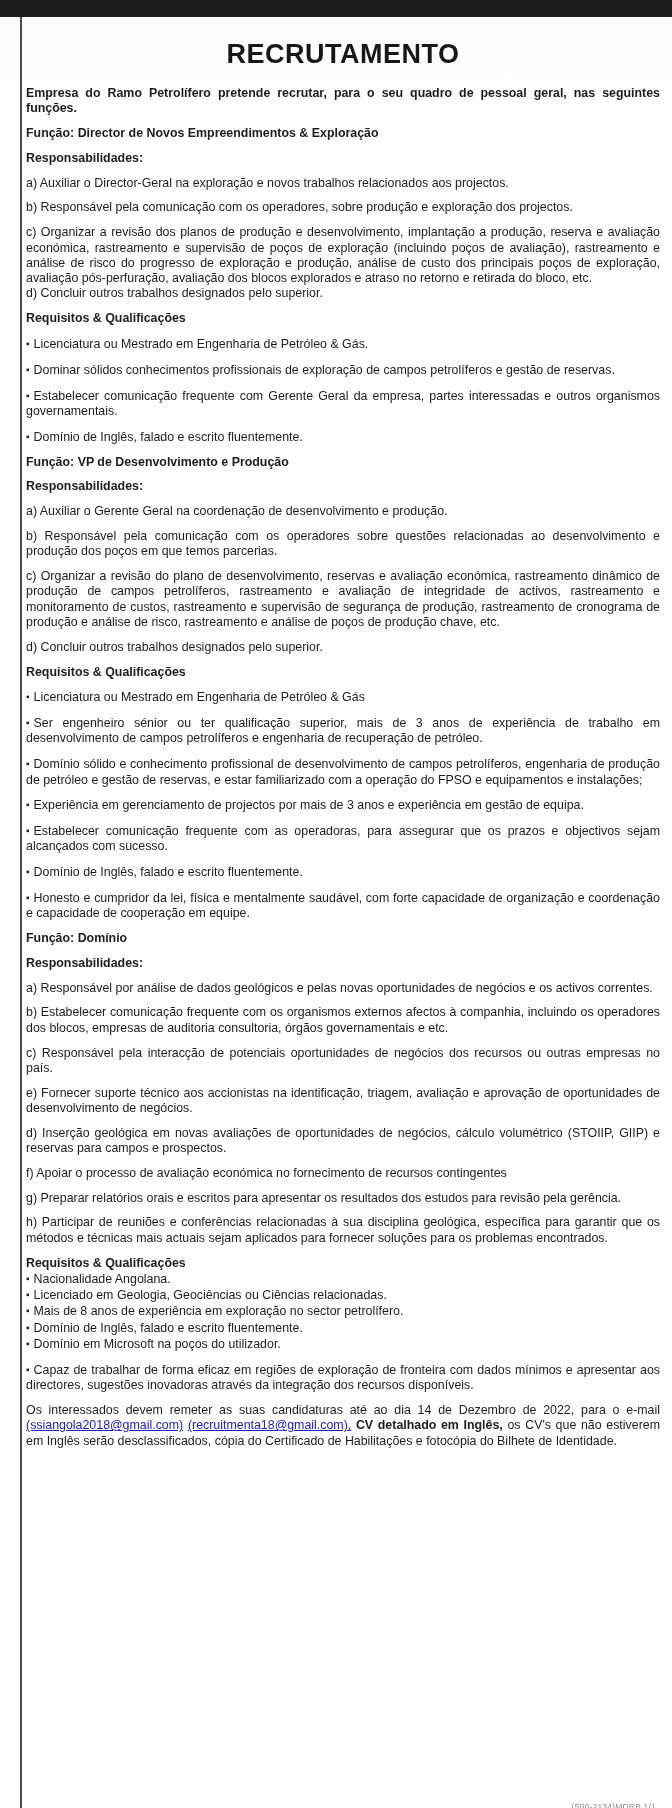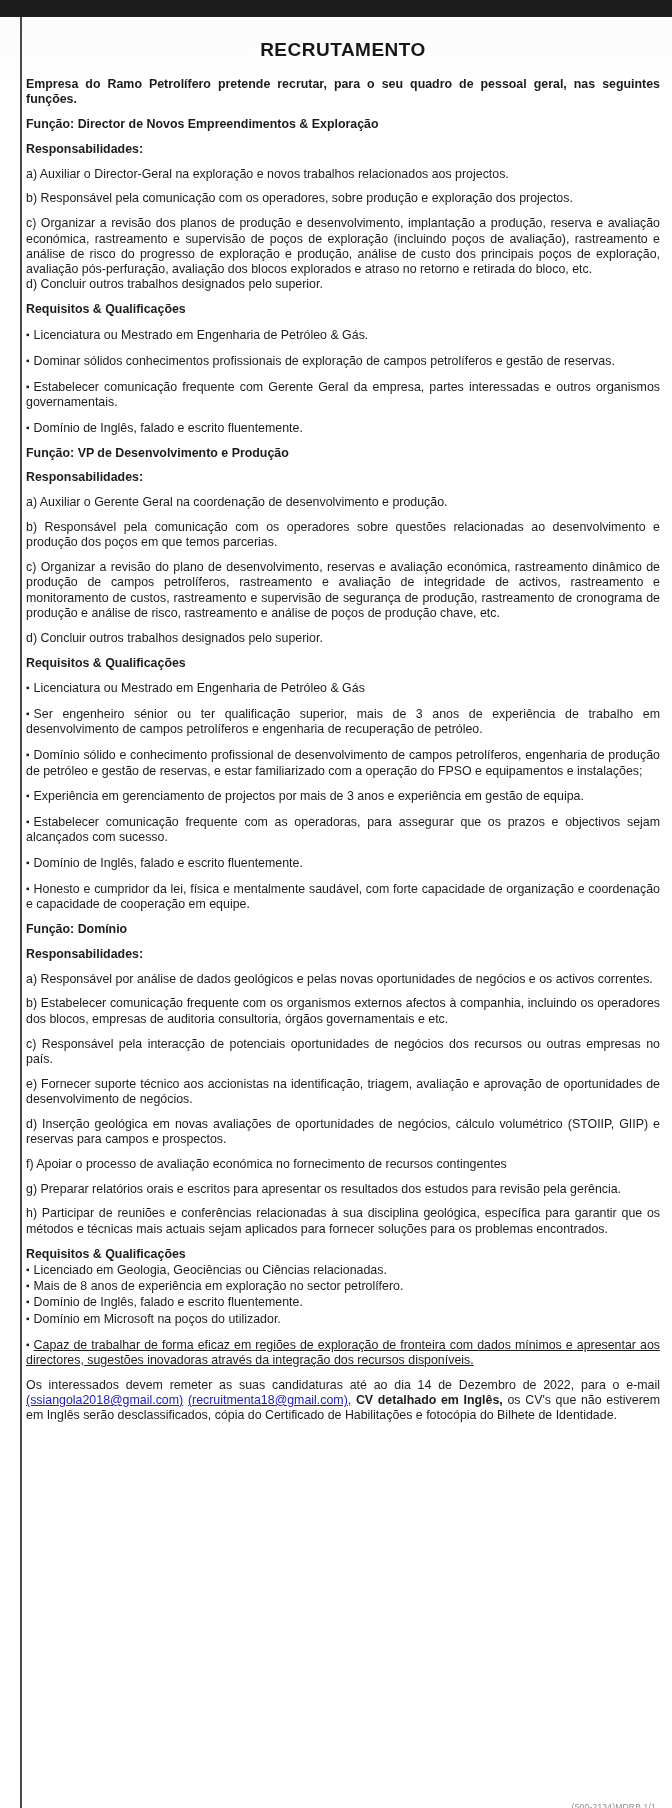--- a/index.html
+++ b/index.html
@@ -19,32 +19,32 @@
     background:linear-gradient(180deg,#fbfbfb 0%,#ffffff 4%);
   }
   .page-inner{
     margin-left:20px;
     border-left:2px solid #4a4a4a;
     min-height:1791px;
     padding:2px 12px 2px 4px;
     box-sizing:border-box;
   }
   .doc-title{
-    font-size:19px;font-weight:bold;text-align:center;
+    font-size:27px;font-weight:bold;text-align:center;
     letter-spacing:0.5px;margin:20px 0 16px 0;color:#171717;
   }
   .flow p{
     font-size:12.4px;line-height:15.3px;
     margin:0 0 9.5px 0;
     text-align:justify;
     color:#1c1c1c;
   }
   .flow p.intro,.flow p.job,.flow p.label{font-weight:bold;}
   .flow p.tight{margin-bottom:0;}
-  .flow p.gap-before{margin-top:9.5px;text-decoration:underline;}
+  .flow p.gap-before{margin-top:9.5px;}
   .bullet-marker{
     display:inline-block;
     font-size:10px;
     vertical-align:1px;
     margin-right:4px;
   }
   .email-link{
     font-weight:normal;
     text-decoration:underline;
     cursor:pointer;
@@ -98,20 +98,21 @@
         <p class="label">Responsabilidades:</p>
         <p class="item">a) Responsável por análise de dados geológicos e pelas novas oportunidades de negócios e os activos correntes.</p>
         <p class="item">b) Estabelecer comunicação frequente com os organismos externos afectos à companhia, incluindo os operadores dos blocos, empresas de auditoria consultoria, órgãos governamentais e etc.</p>
         <p class="item">c) Responsável pela interacção de potenciais oportunidades de negócios dos recursos ou outras empresas no país.</p>
         <p class="item">e) Fornecer suporte técnico aos accionistas na identificação, triagem, avaliação e aprovação de oportunidades de desenvolvimento de negócios.</p>
         <p class="item">d) Inserção geológica em novas avaliações de oportunidades de negócios, cálculo volumétrico (STOIIP, GIIP) e reservas para campos e prospectos.</p>
         <p class="item">f) Apoiar o processo de avaliação económica no fornecimento de recursos contingentes</p>
         <p class="item">g) Preparar relatórios orais e escritos para apresentar os resultados dos estudos para revisão pela gerência.</p>
         <p class="item">h) Participar de reuniões e conferências relacionadas à sua disciplina geológica, específica para garantir que os métodos e técnicas mais actuais sejam aplicados para fornecer soluções para os problemas encontrados.</p>
         <p class="label tight">Requisitos &amp; Qualificações</p>
+        <p class="bullet tight"><span class="bullet-marker">▪</span><span>Nacionalidade Angolana.</span></p>
         <p class="bullet tight"><span class="bullet-marker">▪</span><span>Licenciado em Geologia, Geociências ou Ciências relacionadas.</span></p>
         <p class="bullet tight"><span class="bullet-marker">▪</span><span>Mais de 8 anos de experiência em exploração no sector petrolífero.</span></p>
         <p class="bullet tight"><span class="bullet-marker">▪</span><span>Domínio de Inglês, falado e escrito fluentemente.</span></p>
         <p class="bullet"><span class="bullet-marker">▪</span><span>Domínio em Microsoft na poços do utilizador.</span></p>
         <p class="bullet gap-before"><span class="bullet-marker">▪</span><span>Capaz de trabalhar de forma eficaz em regiões de exploração de fronteira com dados mínimos e apresentar aos directores, sugestões inovadoras através da integração dos recursos disponíveis.</span></p>
         <p class="closing"><span>Os interessados devem remeter as suas candidaturas até ao dia 14 de Dezembro de 2022, para o e-mail </span><a class="email-link" href="#" style="color: rgb(33, 33, 189);">(ssiangola2018@gmail.com)</a><span> </span><a class="email-link" href="#" style="color: rgb(33, 33, 189);">(recruitmenta18@gmail.com),</a><span> </span><span class="seg-bold">CV detalhado em Inglês,</span><span> os CV's que não estiverem em Inglês serão desclassificados, cópia do Certificado de Habilitações e fotocópia do Bilhete de Identidade.</span></p>
       </div>
   </div>
   <div class="footer-ref">(500-2134)MDRB 1/1</div>
 </div>

